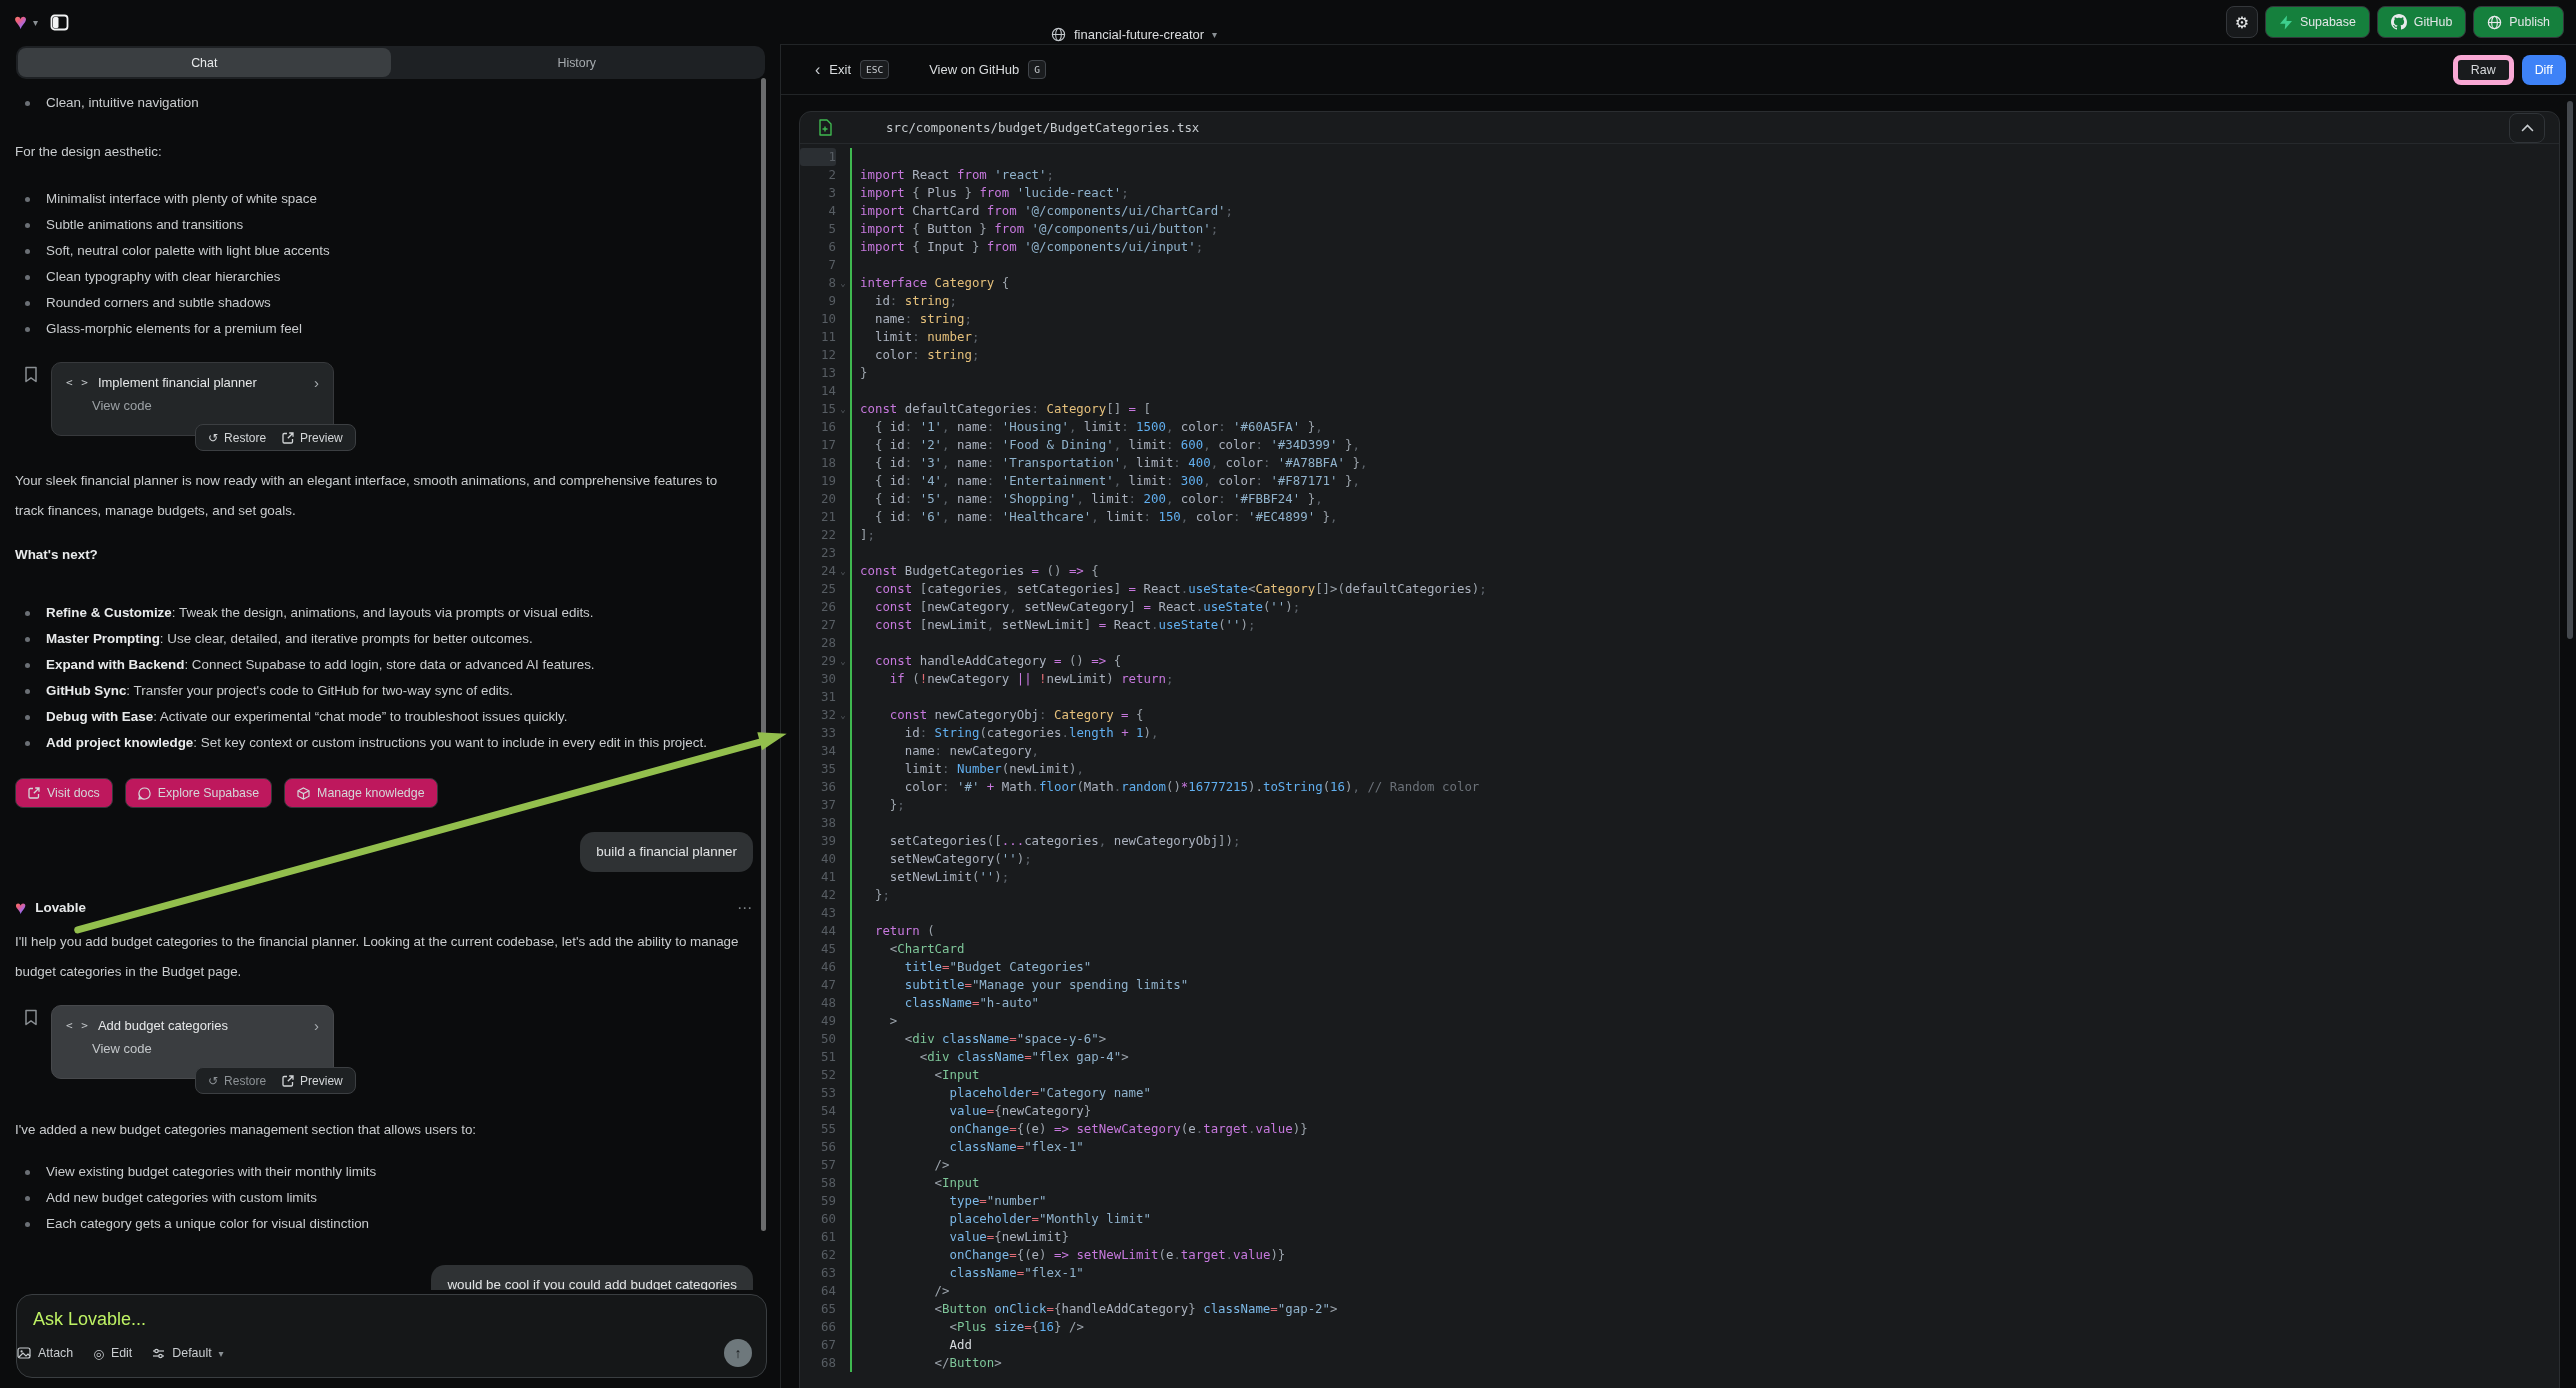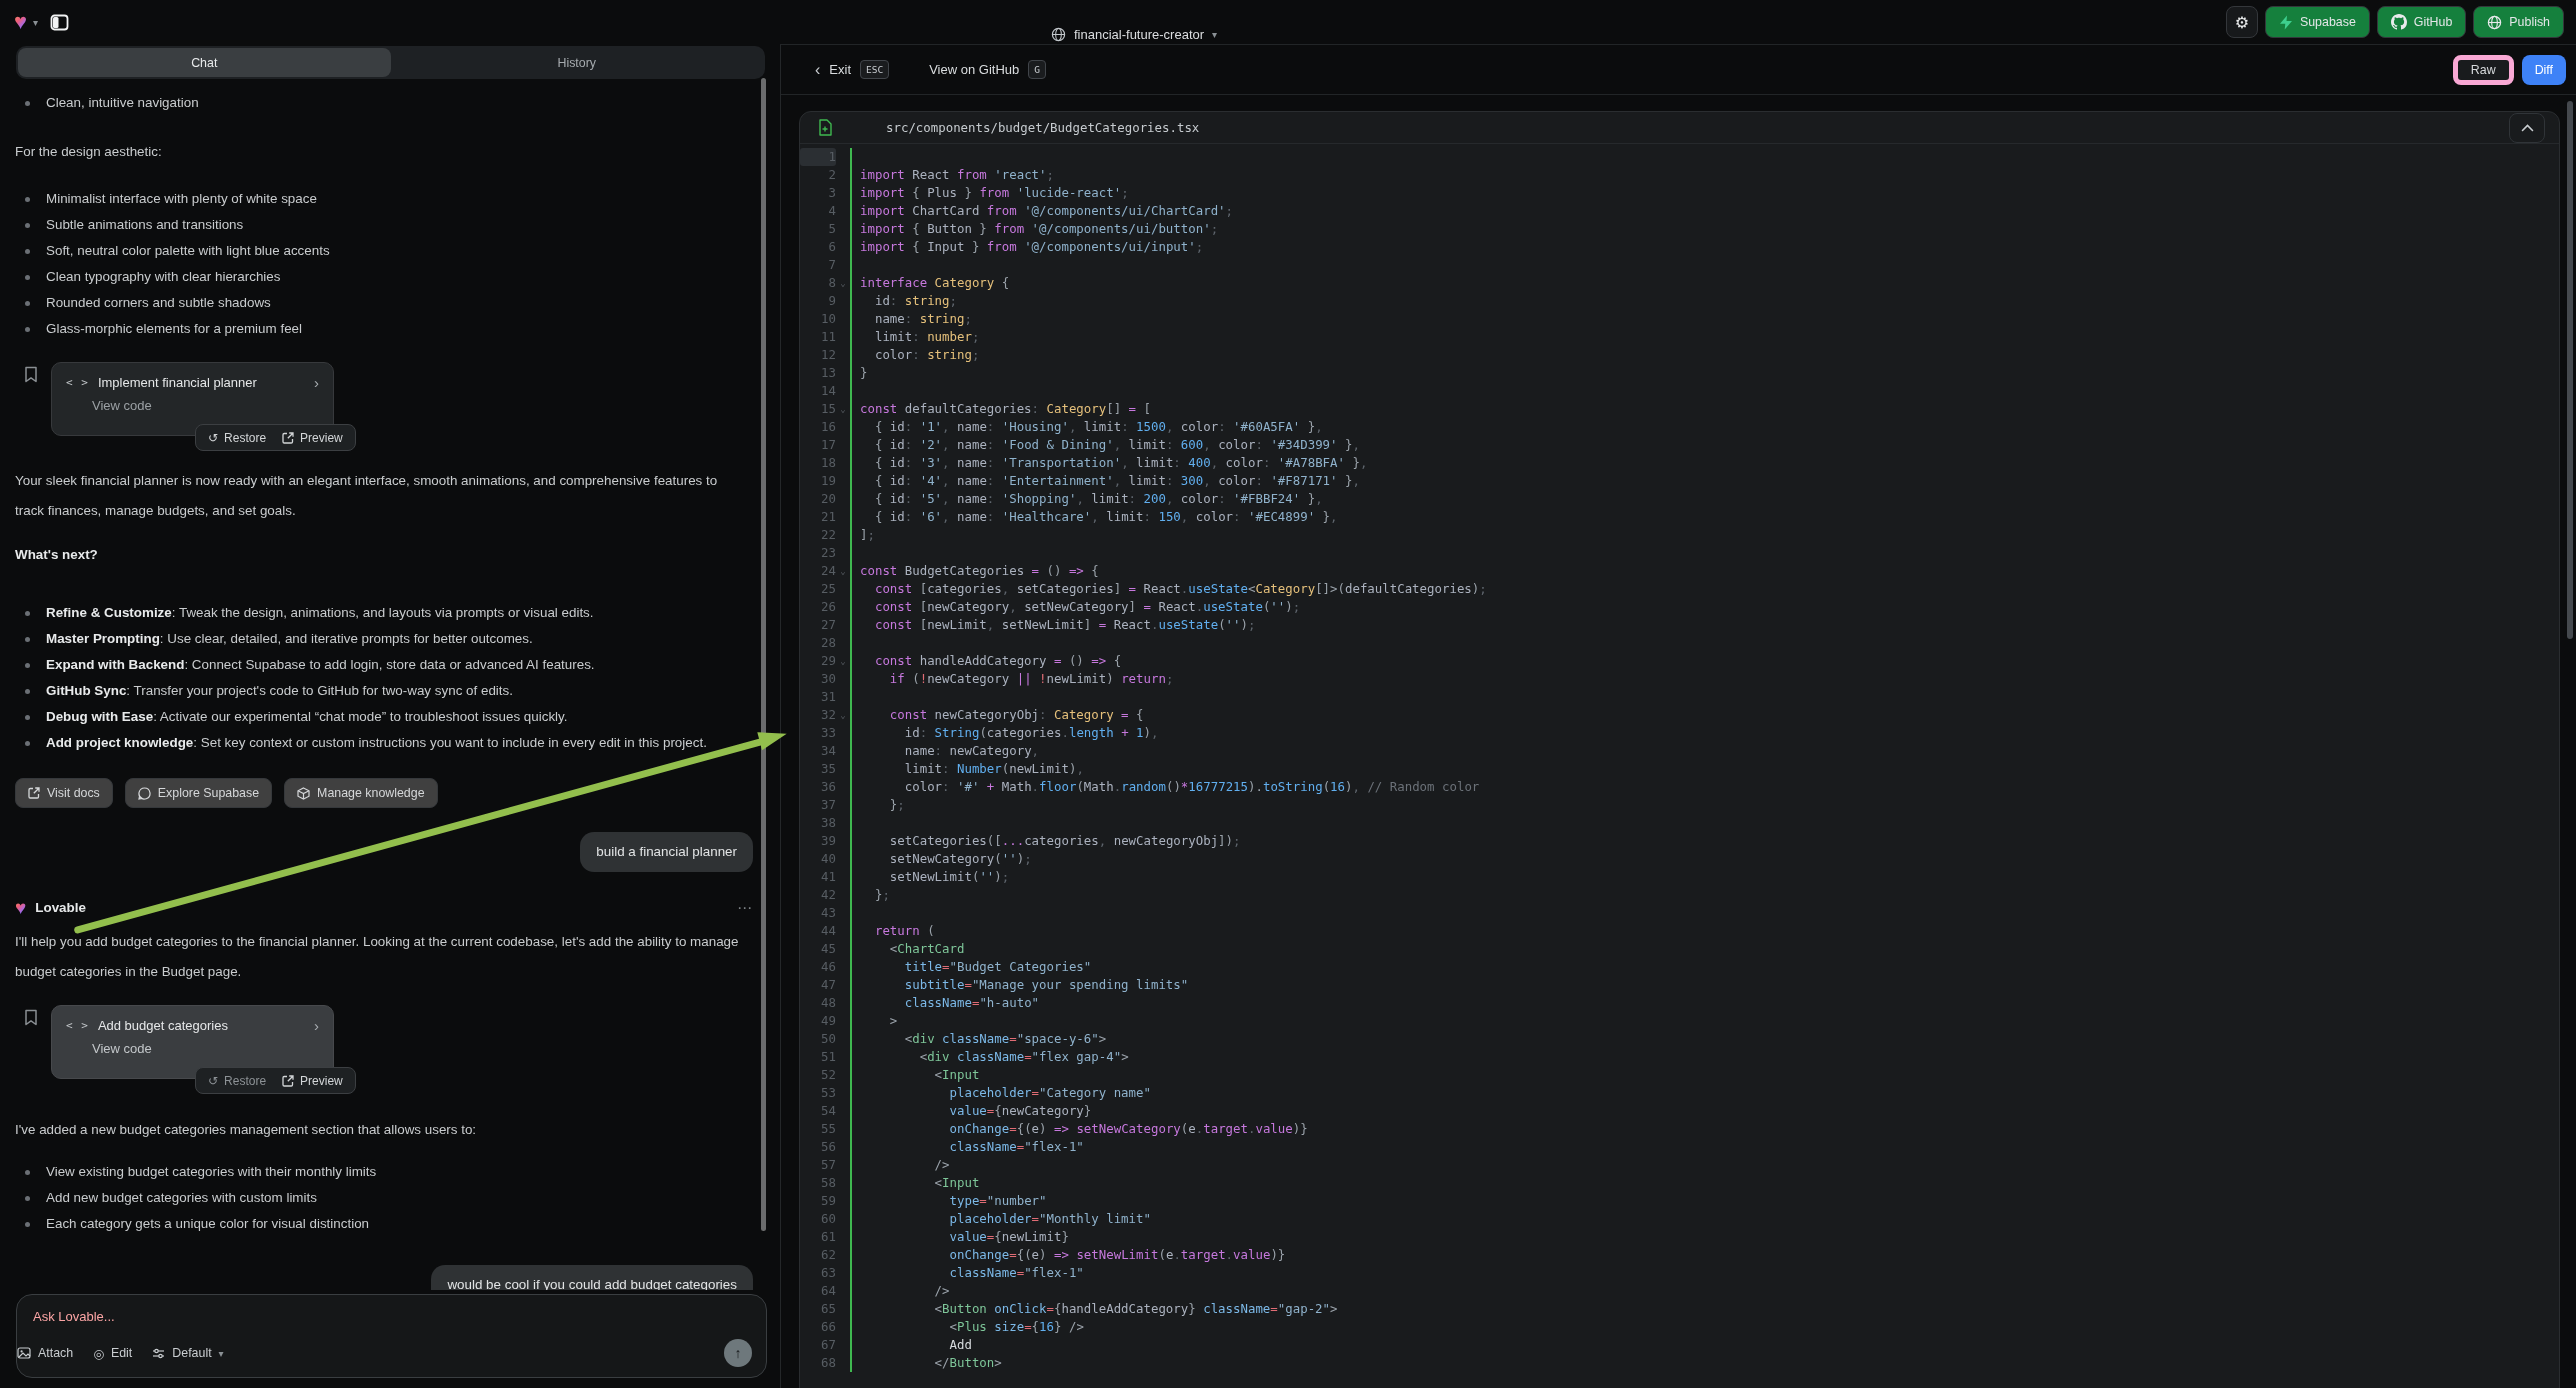--- a/index.html
+++ b/index.html
@@ -49,36 +49,36 @@
   .code-glyph { font-family:"DejaVu Sans Mono",monospace; font-size:11px; color:#C3C7CA; letter-spacing:1px; }
   .vtitle { font-size:13px; color:#E5E7E8; flex:1; }
   .vchev { color:#A8ADB1; font-size:15px; }
   .viewcode { margin-top:7px; margin-left:26px; font-size:13px; color:#9BA0A4; }
   .pill { position:absolute; left:180px; top:66px; height:27px; background:#1E2123; border:1px solid #3C3F42;
     border-radius:8px; display:flex; align-items:center; gap:16px; padding:0 12px; font-size:12px; color:#D3D6D8; }
   .pill .seg { display:flex; align-items:center; gap:6px; }
   .pill .dim { color:#8D9296; }
 
   .btn-row { display:flex; gap:12px; flex-shrink:0; }
-  .chat-btn { height:30px; padding:0 12px; background:#404040; border:1px solid #35383B; border-radius:8px;
+  .chat-btn { height:30px; padding:0 12px; background:#be185d; border:1px solid #35383B; border-radius:8px;
     display:flex; align-items:center; gap:7px; font-size:12.4px; color:#D5D7D9; }
 
   .bubble { align-self:flex-end; background:#2F3234; border-radius:14px; padding:10px 16px;
     font-size:13.4px; color:#E2E4E5; line-height:20px; flex-shrink:0; }
 
   .lov-row { display:flex; align-items:center; gap:9px; flex-shrink:0; }
   .lov-name { font-size:13.4px; color:#E6E8E9; font-weight:bold; }
   .more-dots { margin-left:auto; color:#7D8286; font-size:15px; letter-spacing:1px; }
 
   .chat-sb { position:absolute; right:13px; top:34px; width:5px; height:1153px; background:rgba(240,242,243,.42); border-radius:3px; }
 
   
   .chat-input { position:absolute; left:16px; right:12px; bottom:10px; height:84px; background:#151718;
     border:1px solid #3A3E41; border-radius:16px; padding:14px 16px 10px 16px; }
-  .placeholder { font-size:13px; color:#fca5a5; }
+  .placeholder { font-size:18px; color:#bef264; }
   .ci-toolbar { position:absolute; left:0; right:14px; bottom:10px; display:flex; align-items:center; gap:20px; }
   .ci-item { display:flex; align-items:center; gap:7px; font-size:12.4px; color:#C9CDD0; }
   .send-btn { margin-left:auto; width:28px; height:28px; border-radius:50%; background:#6E787C;
     display:flex; align-items:center; justify-content:center; color:#16181A; font-size:14px; font-weight:bold; }
 
   
   .code-panel { position:absolute; top:44px; left:780px; right:0; bottom:0; border-left:1px solid #242729; border-top:1px solid #222527; }
   .code-header { position:absolute; top:0; left:0; right:0; height:50px; border-bottom:1px solid #222527;
     display:flex; align-items:center; padding:0 10px 0 34px; }
   .ch-group { display:flex; align-items:center; gap:9px; }

